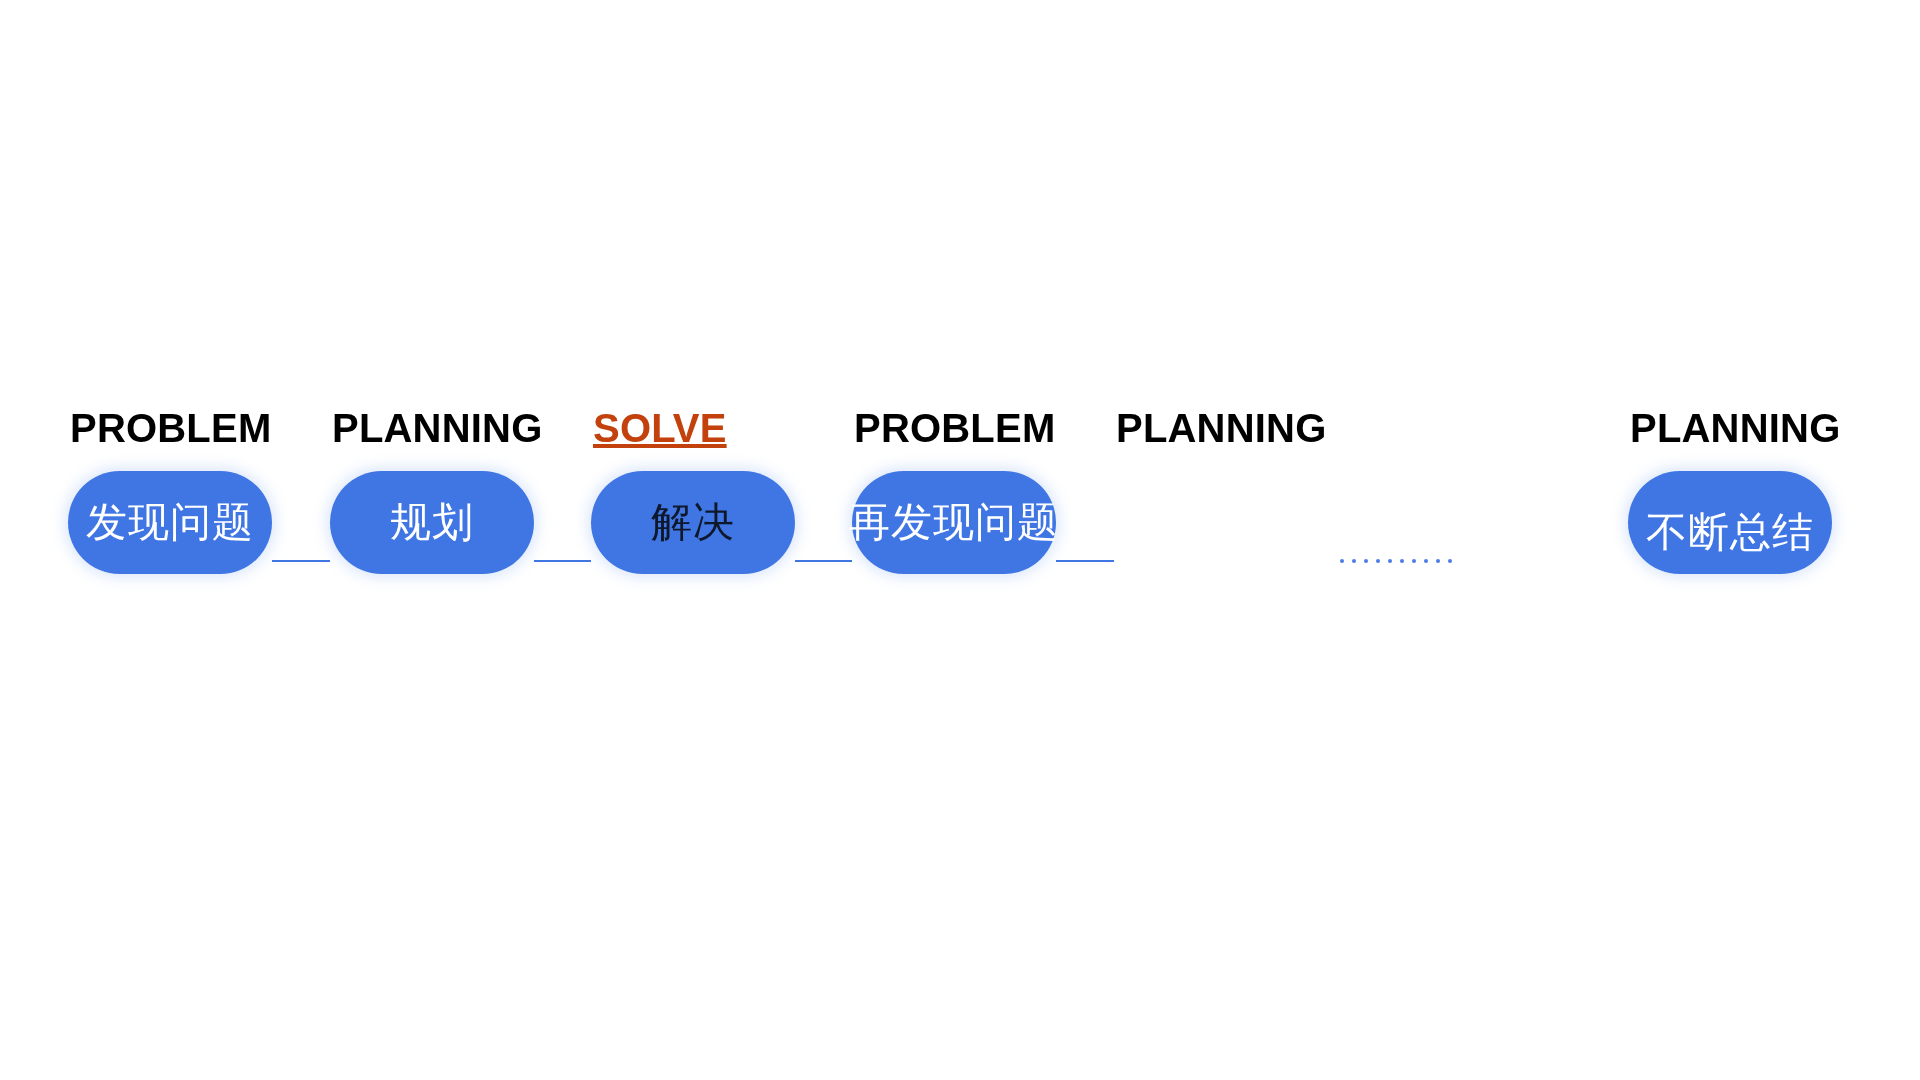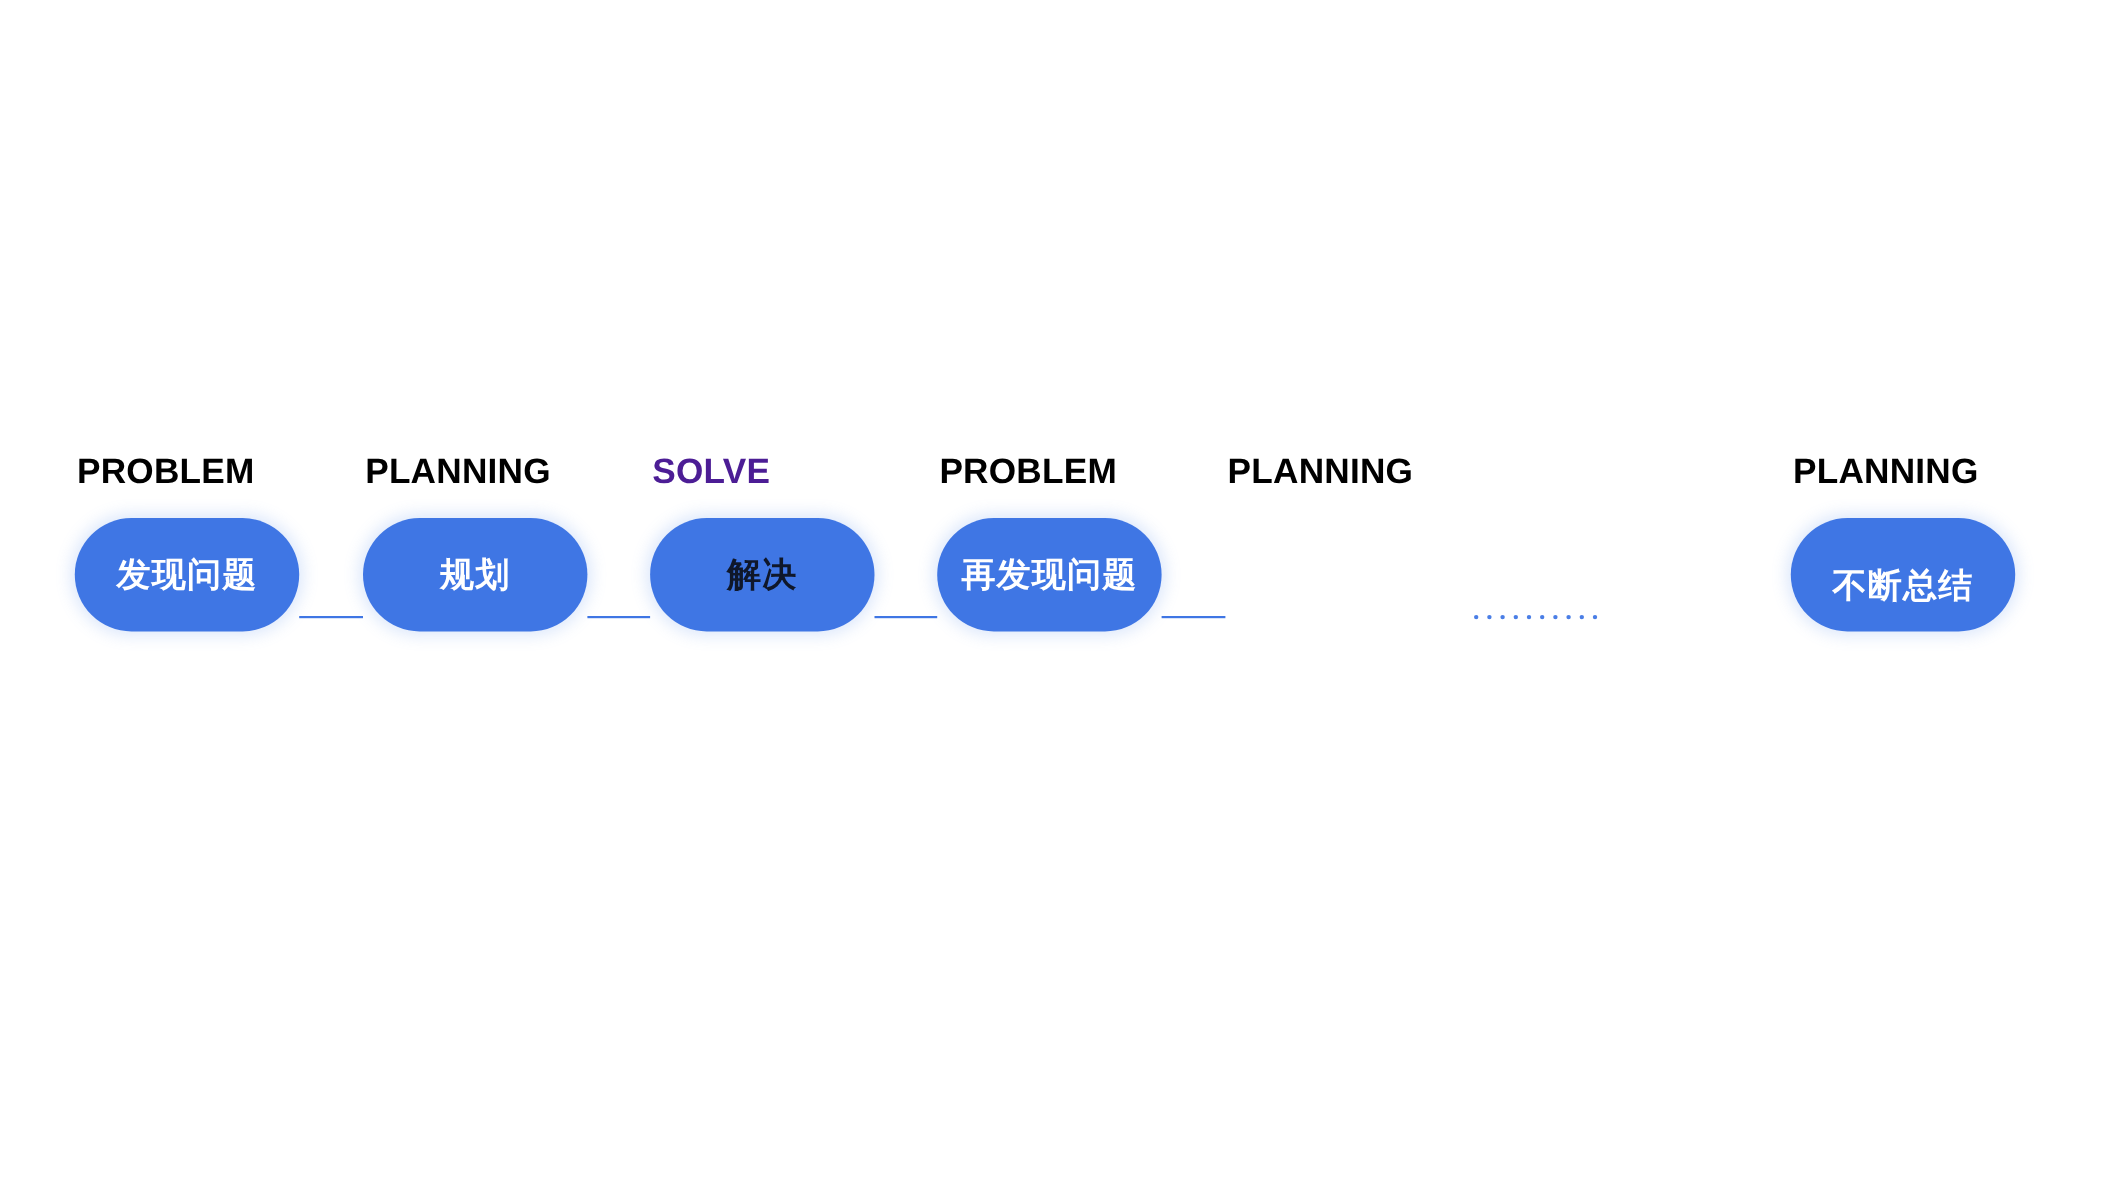--- a/index.html
+++ b/index.html
@@ -23,21 +23,21 @@
     height: 1080px;
   }
 
   
   .stage {
     position: absolute;
     top: 405px;
   }
 
   .stage-label {
-    font-size: 32px;
+    font-size: 40px;
     font-weight: bold;
     color: #000000;
     letter-spacing: 0.2px;
     line-height: 46px;
     white-space: nowrap;
     margin: 0 0 20px 2px;
     -webkit-font-smoothing: antialiased;
   }
 
   .pill {
@@ -47,22 +47,22 @@
     background: #3f76e4;
     box-shadow: 0 0 14px 4px rgba(100, 150, 235, 0.22);
     display: flex;
     align-items: center;
     justify-content: center;
     box-sizing: border-box;
   }
 
   .pill-text {
     color: #ffffff;
-    font-size: 31px;
-    font-weight: 700;
+    font-size: 41px;
+    font-weight: 400;
     letter-spacing: 1px;
     line-height: 1;
     white-space: nowrap;
     user-select: none;
   }
 
   
   .connector-solid {
     position: absolute;
     height: 2px;
@@ -112,21 +112,21 @@
         <span class="pill-text" style="color: rgb(255, 255, 255);">发现问题</span>
       </div>
     </div>
     <div class="stage" style="left: 330px;">
       <div class="stage-label" style="color: rgb(0, 0, 0);">PLANNING</div>
       <div class="pill" style="width: 204px; background: rgb(63, 118, 228);">
         <span class="pill-text" style="color: #ffffff;">规划</span>
       </div>
     </div>
     <div class="stage" style="left: 591px;">
-      <div class="stage-label" style="color: #4c1d95;">SOLVE</div>
+      <div class="stage-label" style="color: #c2410c; text-decoration: underline;">SOLVE</div>
       <div class="pill" style="width: 204px; background: rgb(63, 118, 228);">
         <span class="pill-text" style="color: #0f172a;">解决</span>
       </div>
     </div>
     <div class="stage" style="left: 852px;">
       <div class="stage-label" style="color: rgb(0, 0, 0);">PROBLEM</div>
       <div class="pill" style="width: 204px; background: rgb(63, 118, 228);">
         <span class="pill-text" style="color: #ffffff;">再发现问题</span>
       </div>
     </div>

